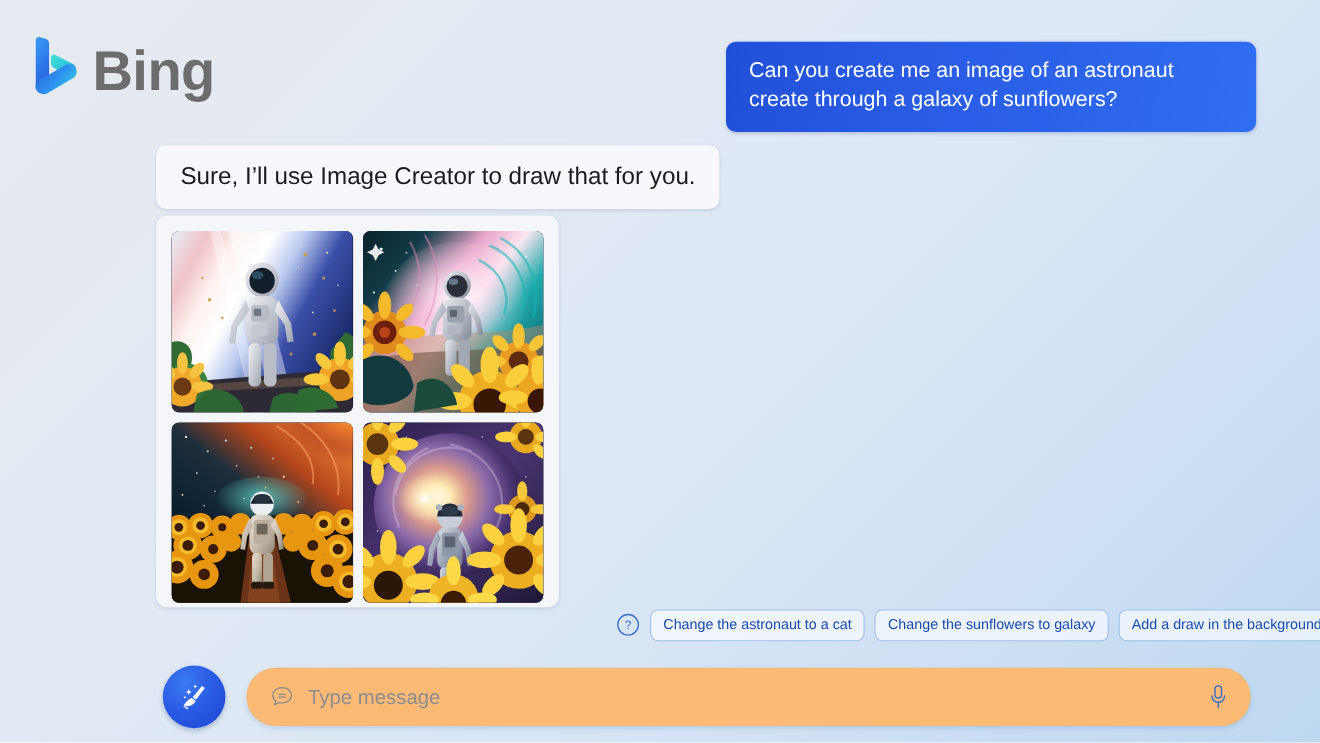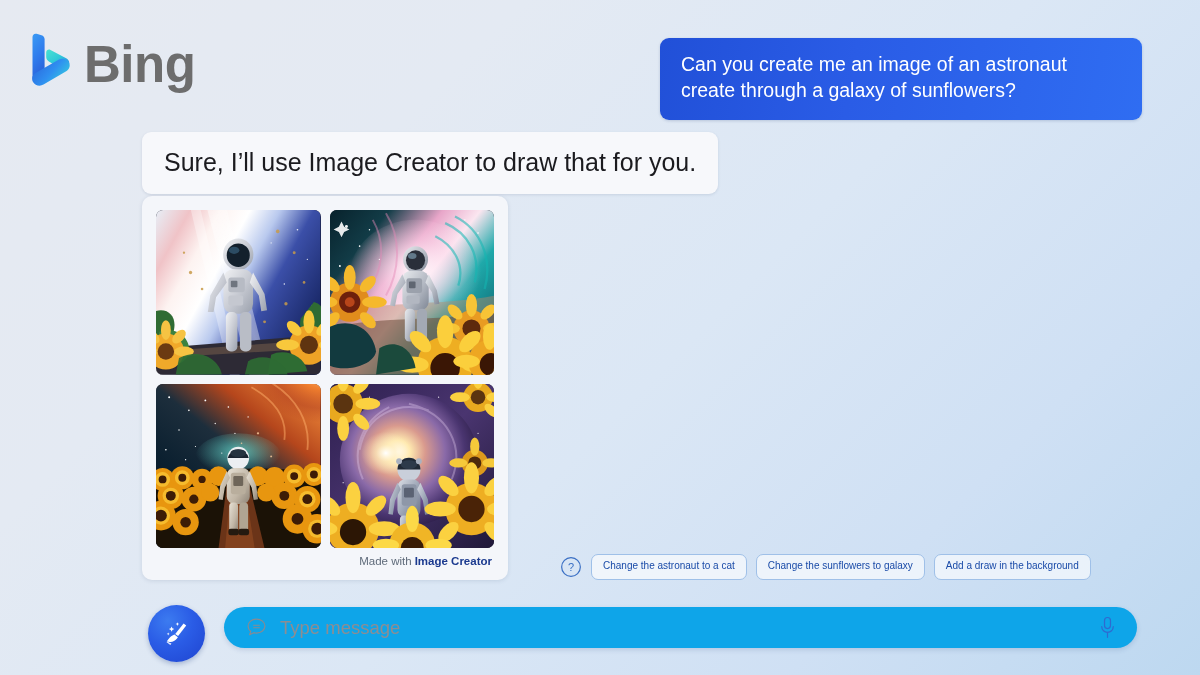--- a/index.html
+++ b/index.html
@@ -56,21 +56,21 @@
 
   
   #bot-bubble {
     position: absolute;
     left: 142px;
     top: 132px;
     padding: 14px 22px 15px 22px;
     border-radius: 9px;
     background: #f7f8fb;
     color: #1b1b1f;
-    font-size: 25px;
+    font-size: 22px;
     line-height: 1.3;
     box-shadow: 0 1px 3px rgba(40,60,100,0.13);
   }
 
   
   #image-card {
     position: absolute;
     left: 142px;
     top: 196px;
     width: 366px;
@@ -117,21 +117,21 @@
     width: 22px;
     height: 22px;
     flex: 0 0 22px;
   }
   .suggestion-chip {
     border: 1.3px solid #9fc0e8;
     background: rgba(255,255,255,0.62);
     color: #1a4ba8;
     border-radius: 7px;
     padding: 6px 11px 7px 11px;
-    font-size: 10px;
+    font-size: 13px;
     line-height: 1.05;
     white-space: nowrap;
     cursor: pointer;
   }
 
   
   #new-topic-button {
     position: absolute;
     left: 148px;
     top: 605px;
@@ -143,23 +143,23 @@
     cursor: pointer;
     display: flex;
     align-items: center;
     justify-content: center;
   }
   #input-bar {
     position: absolute;
     left: 224px;
     top: 607px;
     width: 913px;
-    height: 41px;
+    height: 53px;
     border-radius: 27px;
-    background: #0ea5e9;
+    background: #fdba74;
     box-shadow: 0 2px 5px rgba(40,70,130,0.16);
     display: flex;
     align-items: center;
     padding: 0 19px 0 21px;
     gap: 12px;
   }
   #compose-bubble-icon { flex: 0 0 23px; width: 23px; height: 23px; }
   #message-input {
     flex: 1 1 auto;
     border: none;
@@ -664,23 +664,20 @@
             <ellipse cx="50" cy="82" rx="4" ry="8"></ellipse>
               <ellipse cx="66" cy="98" rx="8" ry="4"></ellipse>
             <ellipse cx="34" cy="98" rx="8" ry="4"></ellipse>
           </g>
           <circle cx="50" cy="100" r="7" fill="#3a1c05"></circle>
         </g>
       </svg>
     </div>
 
   </div>
-  <div id="card-footer">
-    <span id="made-with-label">Made with</span><span id="image-creator-link">Image Creator</span>
-  </div>
 </div>
 
 <div id="suggestions-row">
   <svg id="help-icon" viewBox="0 0 24 24">
     <circle cx="12" cy="12" r="10.2" fill="none" stroke="#3a6fc4" stroke-width="1.3"></circle>
     <text x="12" y="16.6" text-anchor="middle" font-family="Liberation Sans, sans-serif" font-size="12" fill="#3a6fc4">?</text>
   </svg>
   <div class="suggestion-chip">Change the astronaut to a cat</div>
   <div class="suggestion-chip">Change the sunflowers to galaxy</div>
   <div class="suggestion-chip">Add a draw in the background</div>

